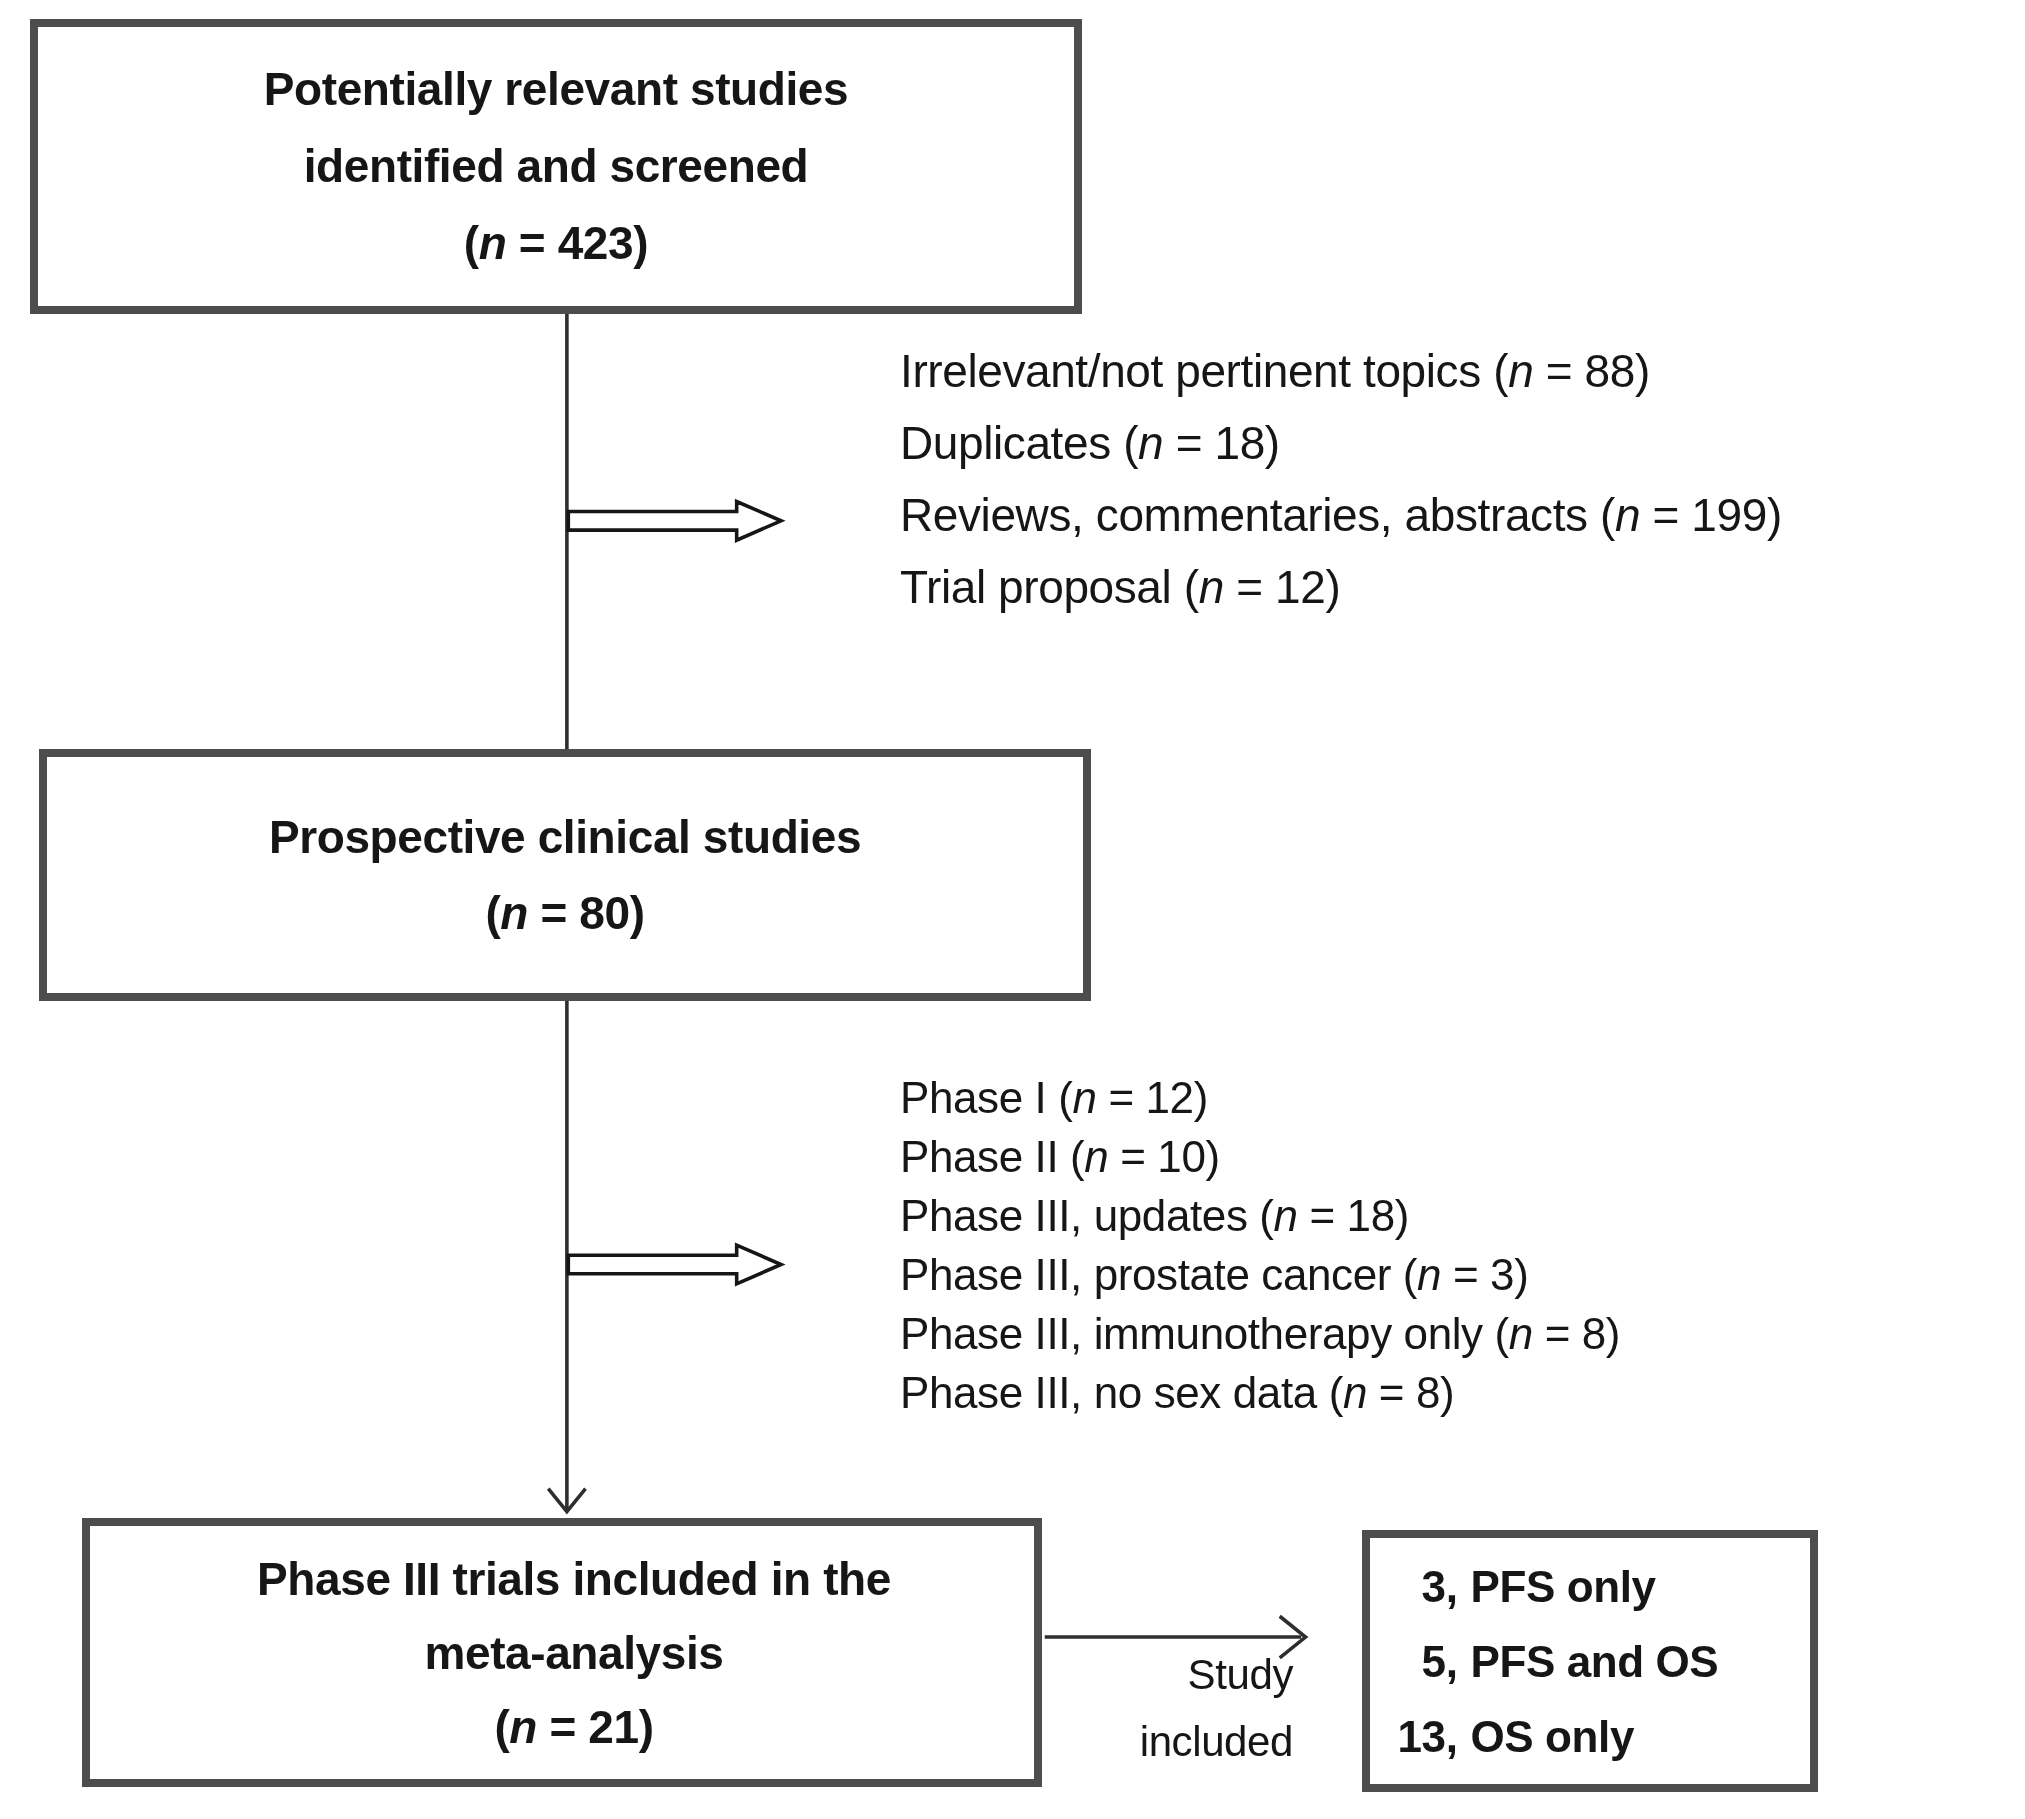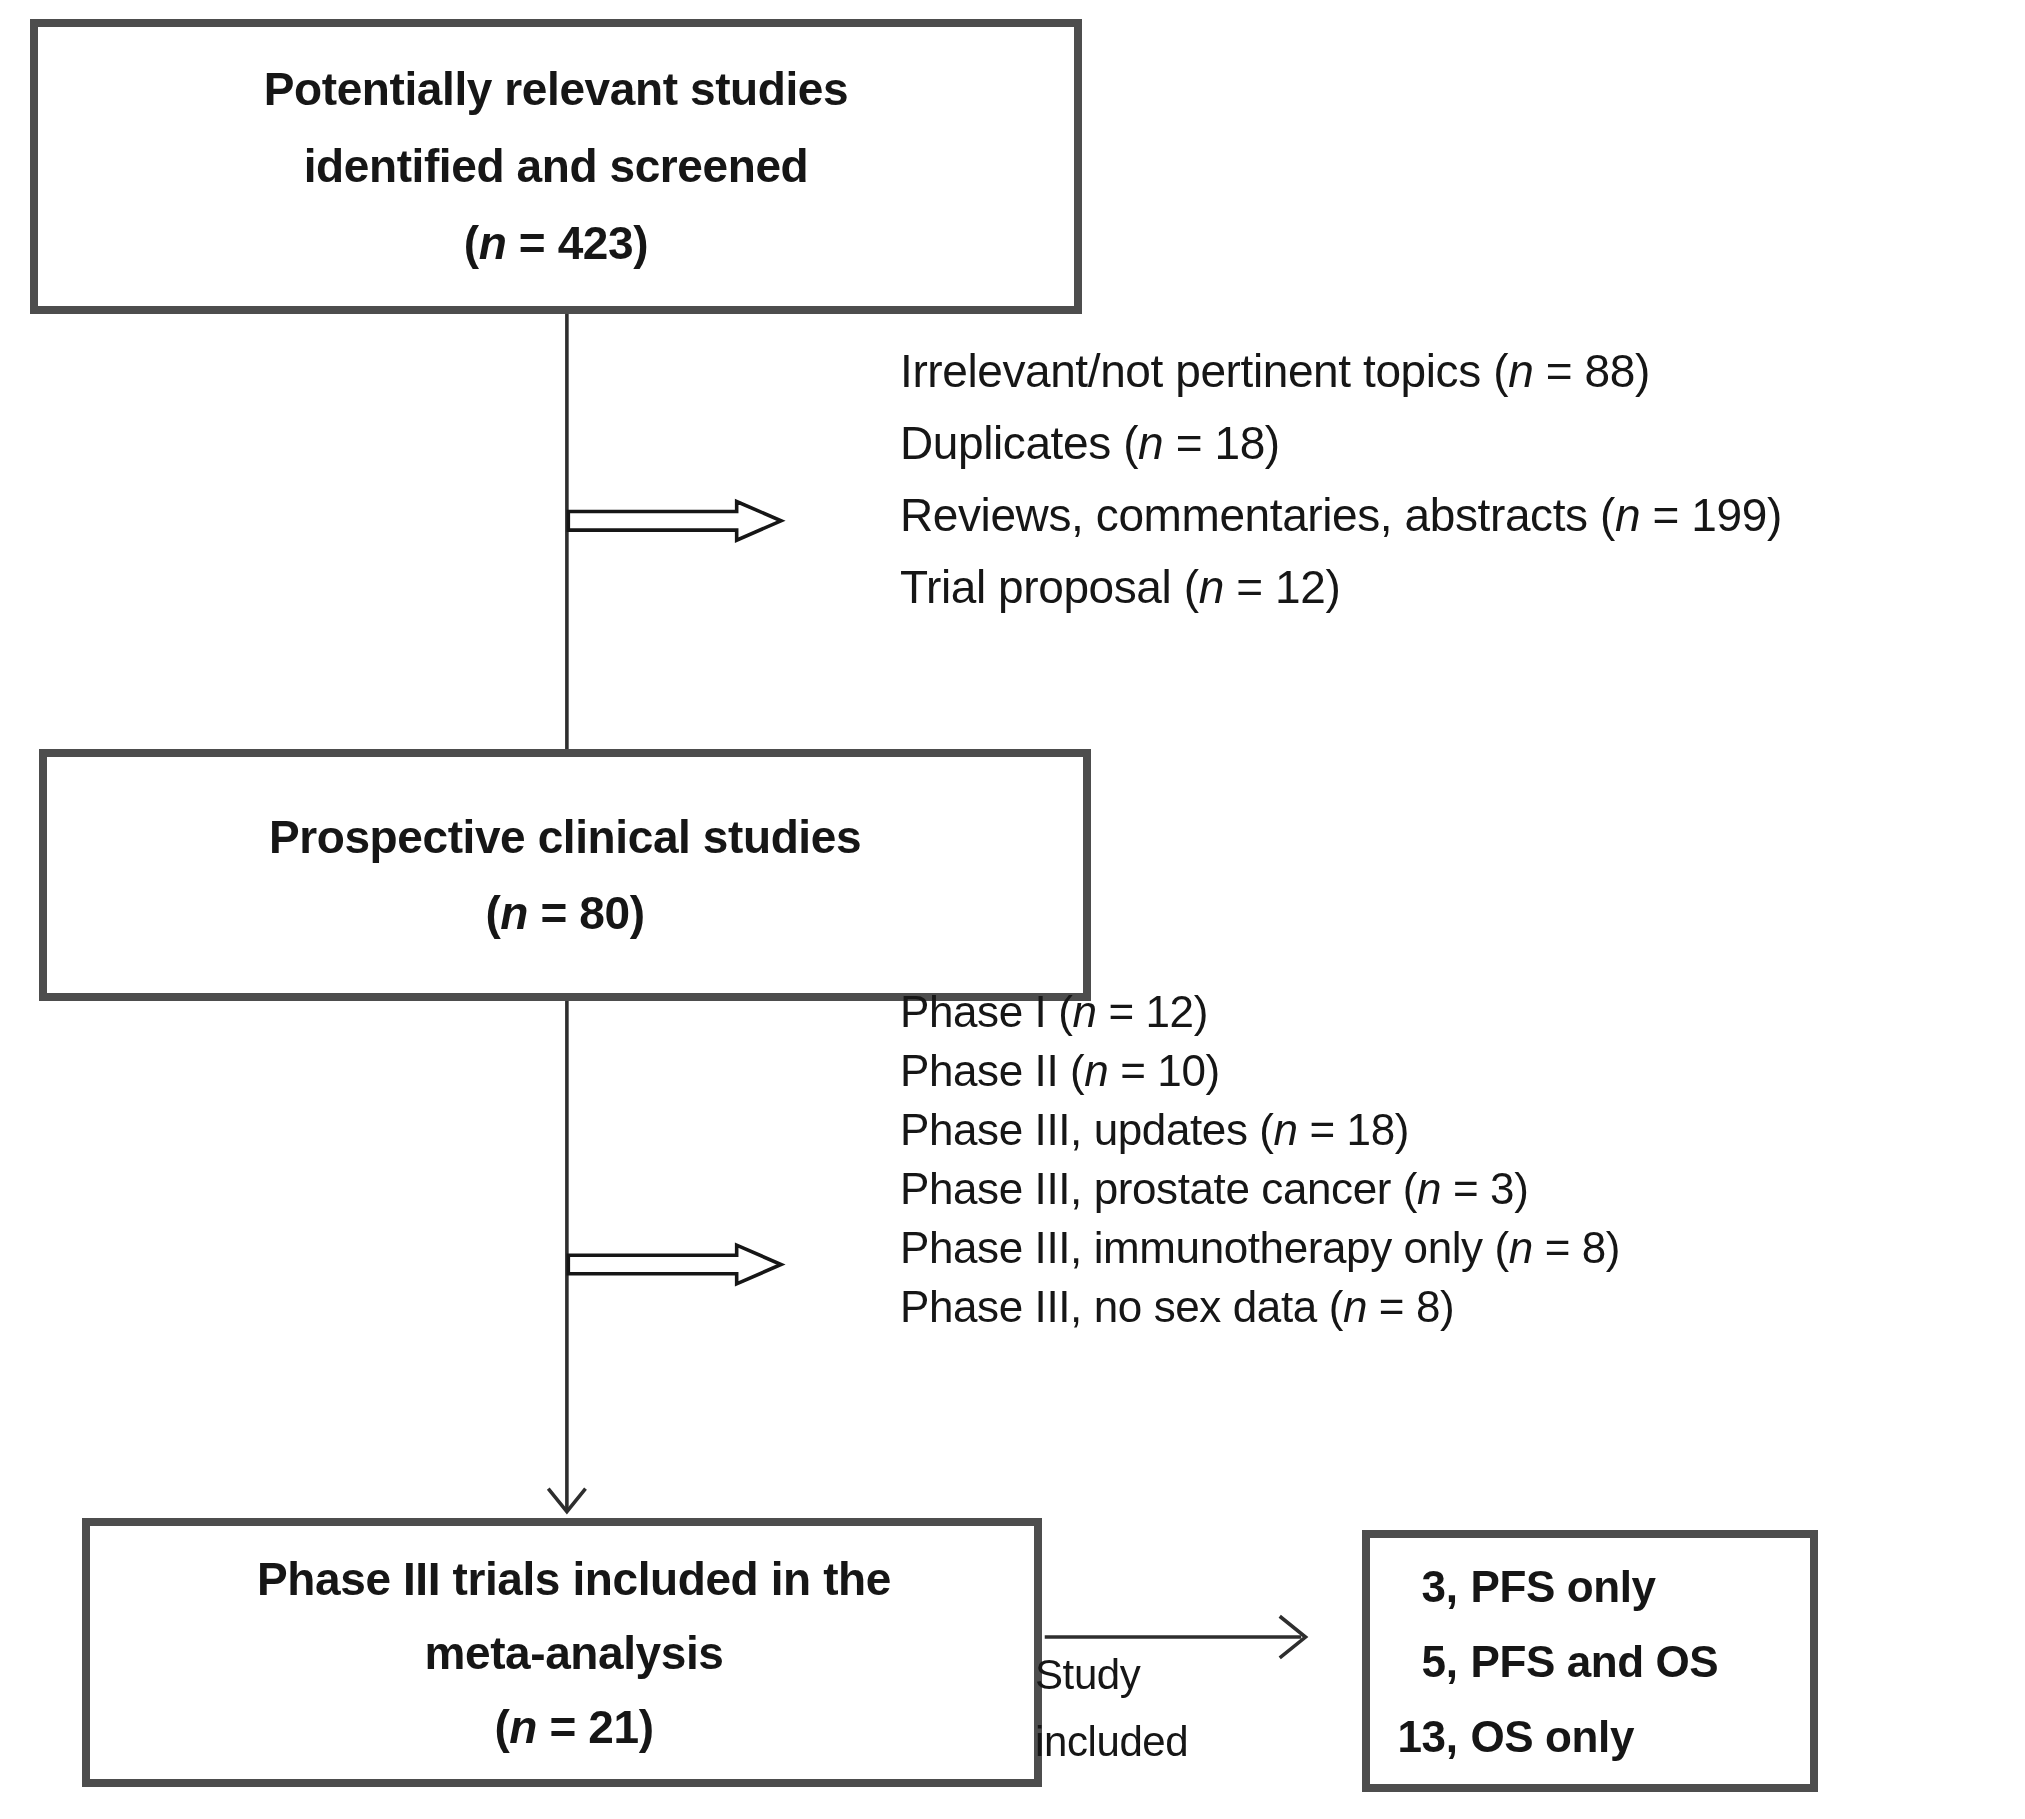--- a/index.html
+++ b/index.html
@@ -20,21 +20,21 @@
     text-align:center;
     font-weight:bold;
   }
   .bl{font-size:46px;line-height:77px;white-space:nowrap;letter-spacing:-0.4px;}
   .lh106 .bl{line-height:76px;}
   .lh103 .bl{line-height:74px;margin-left:24px;}
   .list{position:absolute;z-index:1;font-size:46px;letter-spacing:-0.4px;}
   .list .li{line-height:72px;white-space:nowrap;margin-left:13px;}
   .list2{font-size:44px;}
   .list2 .li{line-height:59px;}
-  .elabel{position:absolute;z-index:1;text-align:left;font-size:42px;line-height:67px;letter-spacing:-0.4px;}
+  .elabel{position:absolute;z-index:1;text-align:right;font-size:42px;line-height:67px;letter-spacing:-0.4px;}
   .box4 .erow{display:flex;align-items:baseline;font-size:44px;line-height:75px;white-space:nowrap;letter-spacing:-0.4px;}
   .box4{align-items:flex-start;padding-left:21.5px;}
   .num{display:inline-block;width:66px;text-align:right;margin-right:13px;}
   i{font-style:italic;}
 </style>
 </head>
 <body>
 
 <div id="canvas">
 
@@ -58,21 +58,21 @@
     <div class="li">Duplicates (<i>n</i> = 18)</div>
     <div class="li">Reviews, commentaries, abstracts (<i>n</i> = 199)</div>
     <div class="li">Trial proposal (<i>n</i> = 12)</div>
   </div>
 
   <div class="box lh106" style="left:39px;top:749px;width:1052px;height:252px">
     <div class="bl">Prospective clinical studies</div>
     <div class="bl">(<i>n</i> = 80)</div>
   </div>
 
-  <div class="list list2" style="left:887px;top:982px">
+  <div class="list list2" style="left:887px;top:1068px">
     <div class="li">Phase I (<i>n</i> = 12)</div>
     <div class="li">Phase II (<i>n</i> = 10)</div>
     <div class="li">Phase III, updates (<i>n</i> = 18)</div>
     <div class="li">Phase III, prostate cancer (<i>n</i> = 3)</div>
     <div class="li">Phase III, immunotherapy only (<i>n</i> = 8)</div>
     <div class="li">Phase III, no sex data (<i>n</i> = 8)</div>
   </div>
 
   <div class="box lh103" style="left:82px;top:1518px;width:960px;height:269px">
     <div class="bl">Phase III trials included in the</div>

